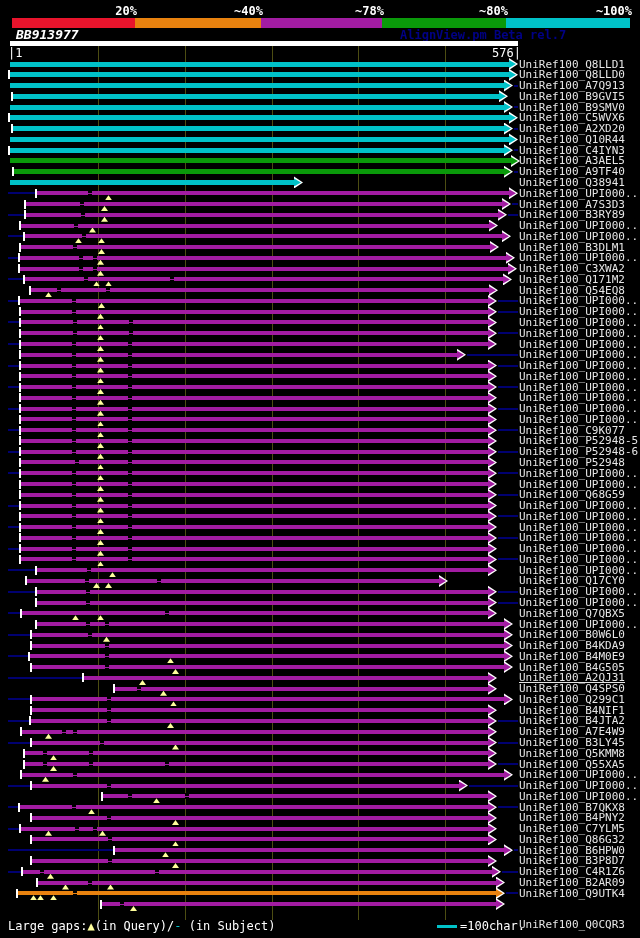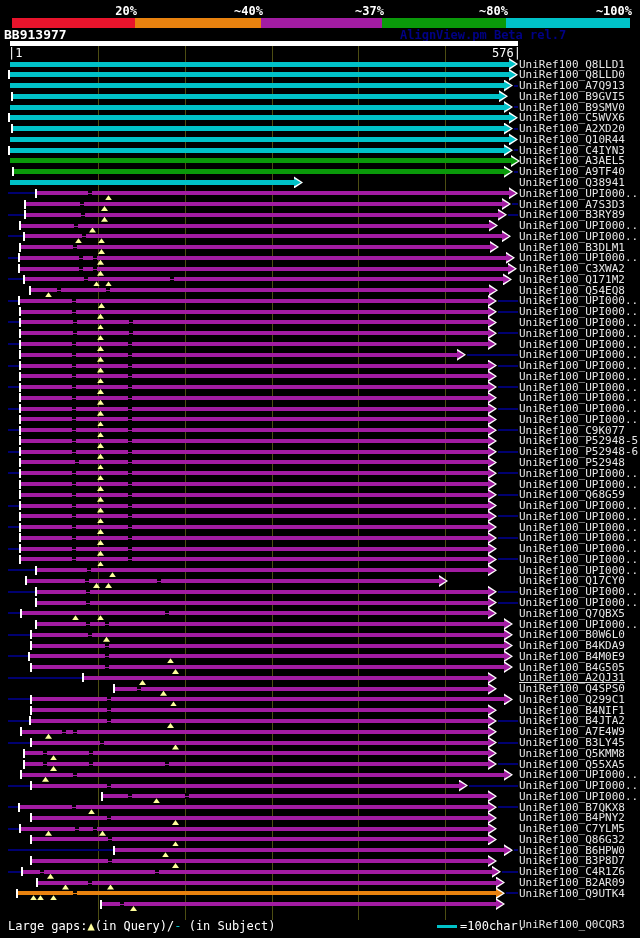--- a/index.html
+++ b/index.html
@@ -1,21 +1,21 @@
 <!DOCTYPE html>
 <html><head>
 <meta charset="utf-8">
 <style>
   html,body{margin:0;padding:0;background:#000;}
   #screen{position:relative;width:640px;height:938px;background:#000;overflow:hidden;
           font-family:"DejaVu Sans Mono",monospace;}
   .pct-label{position:absolute;top:4px;height:14px;color:#fff;font-size:12px;font-weight:bold;
              white-space:pre;transform:translateX(-100%);}
   .seg{position:absolute;top:18px;height:10px;}
-  #query-id{position:absolute;left:4px;top:27px;color:#fff;font-size:13px;font-weight:bold;}
+  #query-id{position:absolute;left:16px;top:27px;color:#fff;font-size:13px;font-weight:bold;font-style:italic;}
   #watermark{position:absolute;left:400px;top:28px;color:#000085;font-size:12px;font-weight:bold;}
   #query-bar{position:absolute;left:10px;top:41px;width:508px;height:5px;background:#fff;}
   #ruler-start{position:absolute;left:8px;top:46px;color:#fff;font-size:12px;}
   #ruler-end{position:absolute;left:401px;top:46px;width:120px;text-align:right;color:#fff;font-size:12px;}
   .gridline{position:absolute;top:46px;height:874px;width:1px;background:#4d4d12;z-index:0;}
   .row-label{position:absolute;left:519px;width:121px;color:#e6e6e6;font-size:11px;line-height:11px;
              white-space:pre;z-index:3;}
   .bar{position:absolute;z-index:2;}
   .navy{position:absolute;height:2px;background:#000070;z-index:1;}
   .tick{position:absolute;width:2px;height:9px;background:#fff;z-index:3;}
@@ -34,21 +34,21 @@
 </head>
 <body>
 
 <div id="screen">
   <div id="scale-bar">
       <div class="seg" style="left: 12px; width: 123px; background: rgb(232, 20, 44);"></div>
       <div class="pct-label" style="left: 137px;">20%</div>
       <div class="seg" style="left: 135px; width: 126px; background: rgb(232, 130, 15);"></div>
       <div class="pct-label" style="left: 263px;">~40%</div>
       <div class="seg" style="left: 261px; width: 121px; background: rgb(162, 28, 162);"></div>
-      <div class="pct-label" style="left: 384px;">~37%</div>
+      <div class="pct-label" style="left: 384px;">~78%</div>
       <div class="seg" style="left: 382px; width: 124px; background: rgb(10, 154, 10);"></div>
       <div class="pct-label" style="left: 508px;">~80%</div>
       <div class="seg" style="left: 506px; width: 124px; background: rgb(0, 194, 200);"></div>
       <div class="pct-label" style="left: 632px;">~100%</div>
     </div>
   <div id="query-id">BB913977</div>
   <div id="watermark">AlignView.pm Beta rel.7</div>
   <div id="query-bar"></div>
   <div id="ruler-start">|1</div>
   <div id="ruler-end">576|</div>

